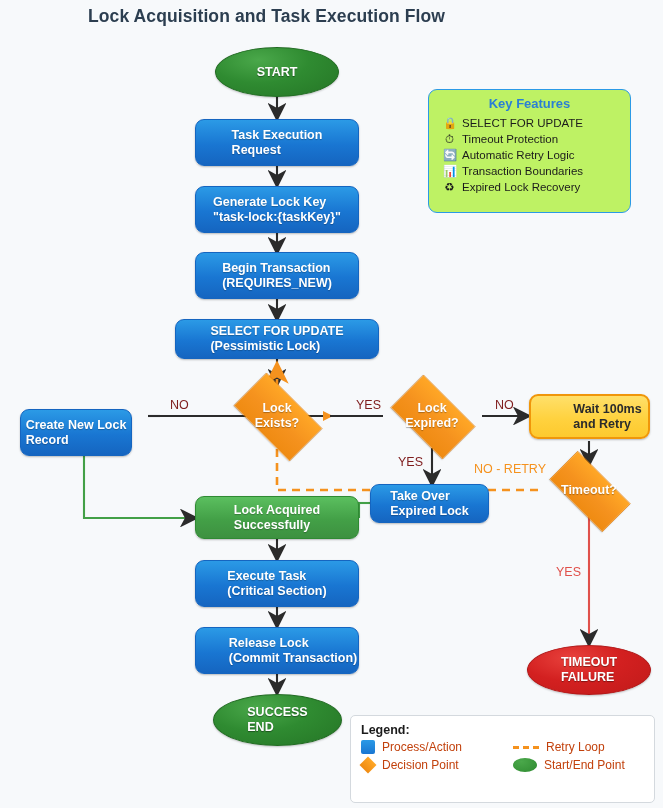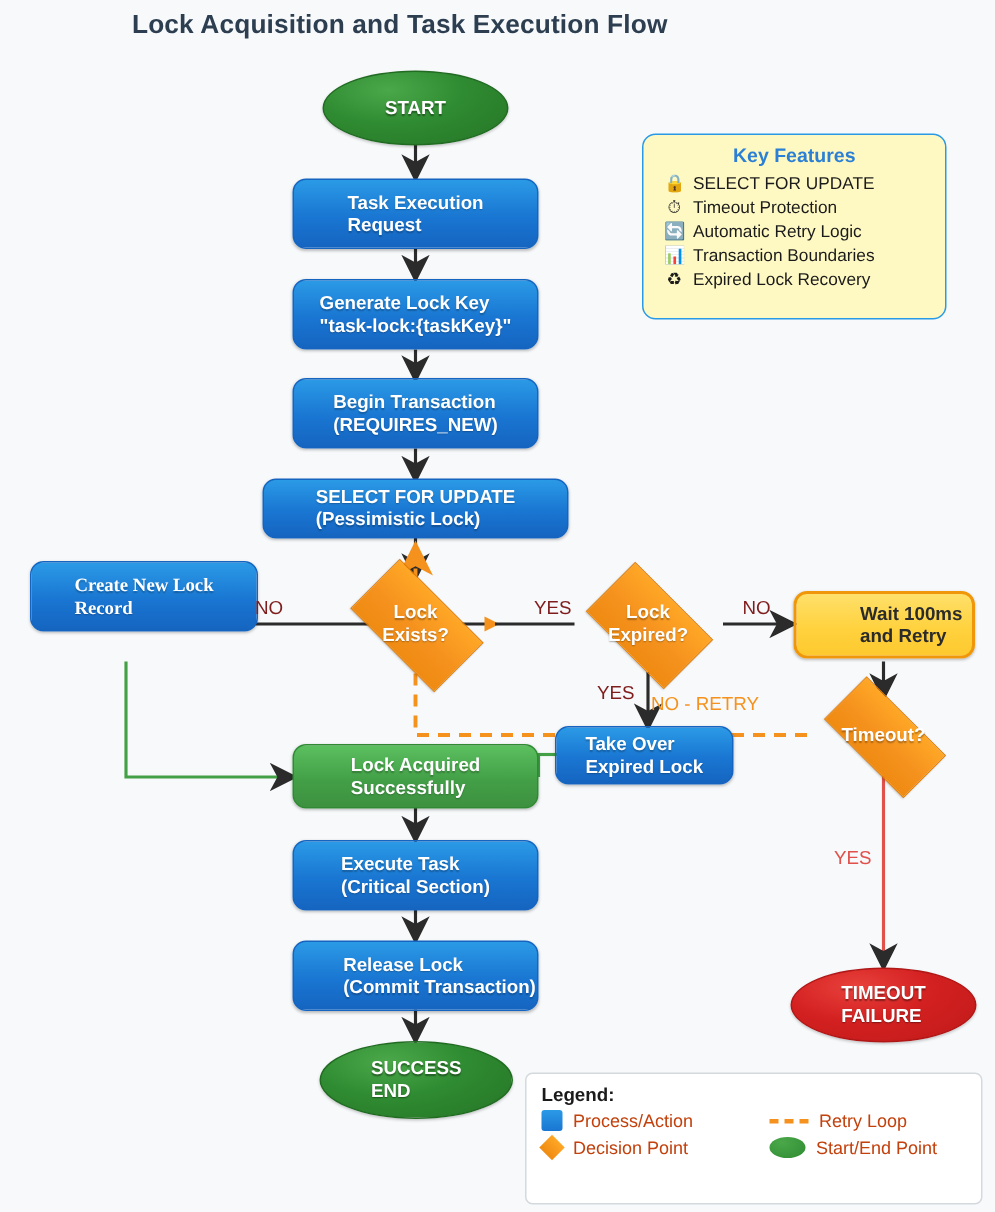--- a/index.html
+++ b/index.html
@@ -62,27 +62,27 @@
     box-shadow:0 1px 2px rgba(0,0,0,.2);
   }
   .diamond .dtext{
     position:relative;z-index:2;color:#ffffff;font-weight:bold;
     font-size:12.5px;line-height:15px;text-align:center;
     text-shadow:0 1px 1px rgba(0,0,0,.3);
   }
 
   
   .elabel{position:absolute;font-size:12.5px;color:#7f1d1d;white-space:nowrap;}
-  .elabel.orange{color:#f5921e;}
+  .elabel.orange{color:#f5921e;padding-left:40px;}
   .elabel.red{color:#e0514b;}
 
   
   .kf{
     position:absolute;left:428px;top:89px;width:203px;height:124px;
-    background:#fef9c3;border:1.6px solid #2b9ae6;border-radius:9px;
+    background:#bef264;border:1.6px solid #2b9ae6;border-radius:9px;
     box-sizing:border-box;padding:6px 8px 0 8px;
   }
   .kf .kf-title{
     text-align:center;color:#2b7fd4;font-weight:bold;font-size:13px;
     margin-bottom:4px;
   }
   .kf .kf-row{display:flex;align-items:center;gap:6px;font-size:11.5px;color:#1b1b1b;line-height:16px;margin-left:6px;}
   .kf .kf-ico{width:13px;text-align:center;font-size:11.5px;}
 
   
@@ -194,21 +194,21 @@
   </div>
 
   <div class="diamond" style="left:381px;top:384px;width:102px;height:64px;">
     <div class="dshape"></div>
     <div class="dtext">
       <div>Lock</div>
       <div>Expired?</div>
     </div>
   </div>
 
-  <div class="node proc" style="left:20px;top:374px;width:152px;height:47px;font-family:Liberation Serif, serif;">
+  <div class="node proc" style="left:20px;top:409px;width:112px;height:47px;">
     <div>
       <div>Create New Lock</div>
       <div>Record</div>
     </div>
   </div>
 
   <div class="node proc yellow" style="left:529px;top:394px;width:121px;height:45px;padding-left:36px;">
     <div>
       <div>Wait 100ms</div>
       <div>and Retry</div>

